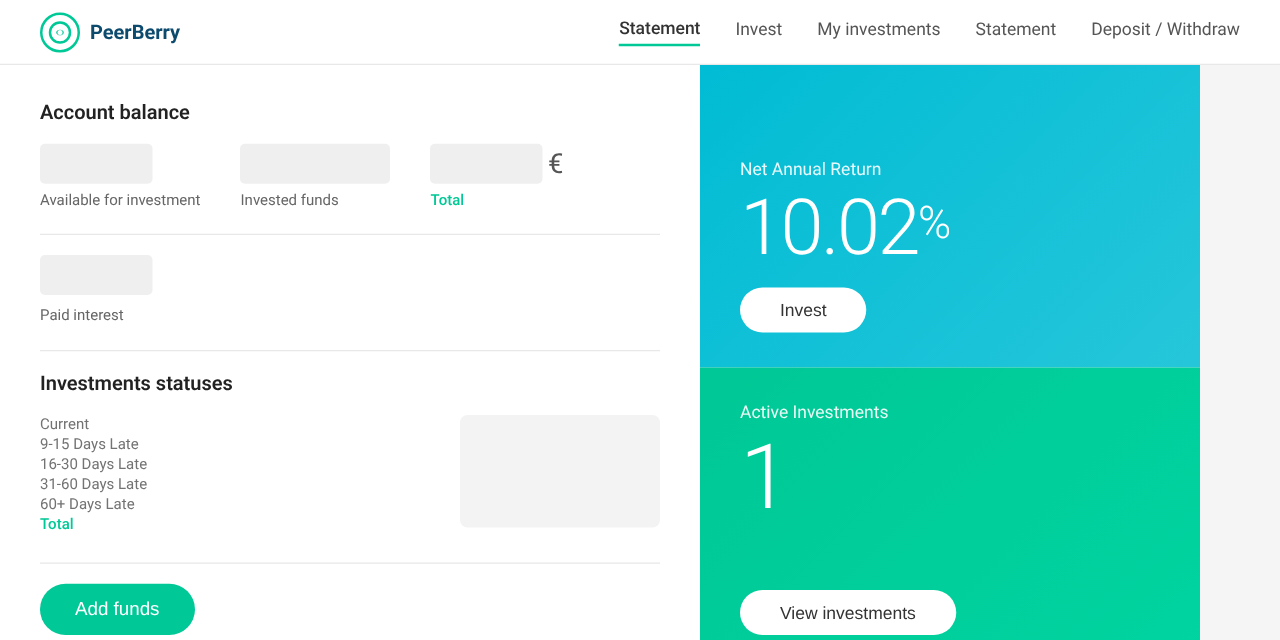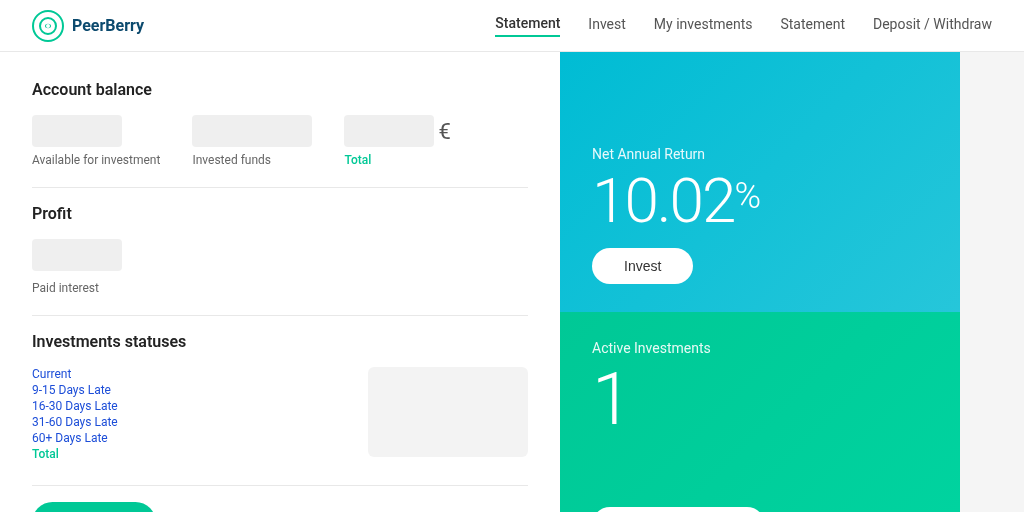--- a/index.html
+++ b/index.html
@@ -33,21 +33,21 @@
     .divider { border: none; border-top: 1px solid #e8e8e8; margin: 16px 0; }
 
     
     .profit-section { margin-bottom: 20px; }
     .profit-value-box { background: #e0e0e0; border-radius: 4px; width: 90px; height: 32px; opacity: 0.5; margin-bottom: 8px; }
 
     
     .statuses-section { margin-bottom: 24px; }
     .statuses-row { display: flex; align-items: flex-start; gap: 32px; }
     .statuses-list { display: flex; flex-direction: column; gap: 2px; }
-    .status-item { font-size: 12px; color: #1d4ed8; }
+    .status-item { font-size: 12px; color: #737373; }
     .status-item.green { color: #00c896; font-weight: 500; }
     .chart-placeholder { background: #e0e0e0; border-radius: 6px; width: 160px; height: 90px; opacity: 0.4; margin-left: auto; }
 
     
     .add-funds-btn { background: #00c896; color: #fff; border: none; border-radius: 24px; padding: 12px 28px; font-size: 15px; font-weight: 500; cursor: pointer; }
 
     
     .right-panel { flex: 0 0 400px; display: flex; flex-direction: column; gap: 0; }
 
     
@@ -108,21 +108,20 @@
           </div>
           <span class="balance-label green">Total</span>
         </div>
       </div>
     </div>
 
     <hr class="divider">
 
     
     <div class="profit-section">
-      <div class="section-title">Profit</div>
       <div class="profit-value-box"></div>
       <span class="balance-label">Paid interest</span>
     </div>
 
     <hr class="divider">
 
     
     <div class="statuses-section">
       <div class="section-title">Investments statuses</div>
       <div class="statuses-row">

